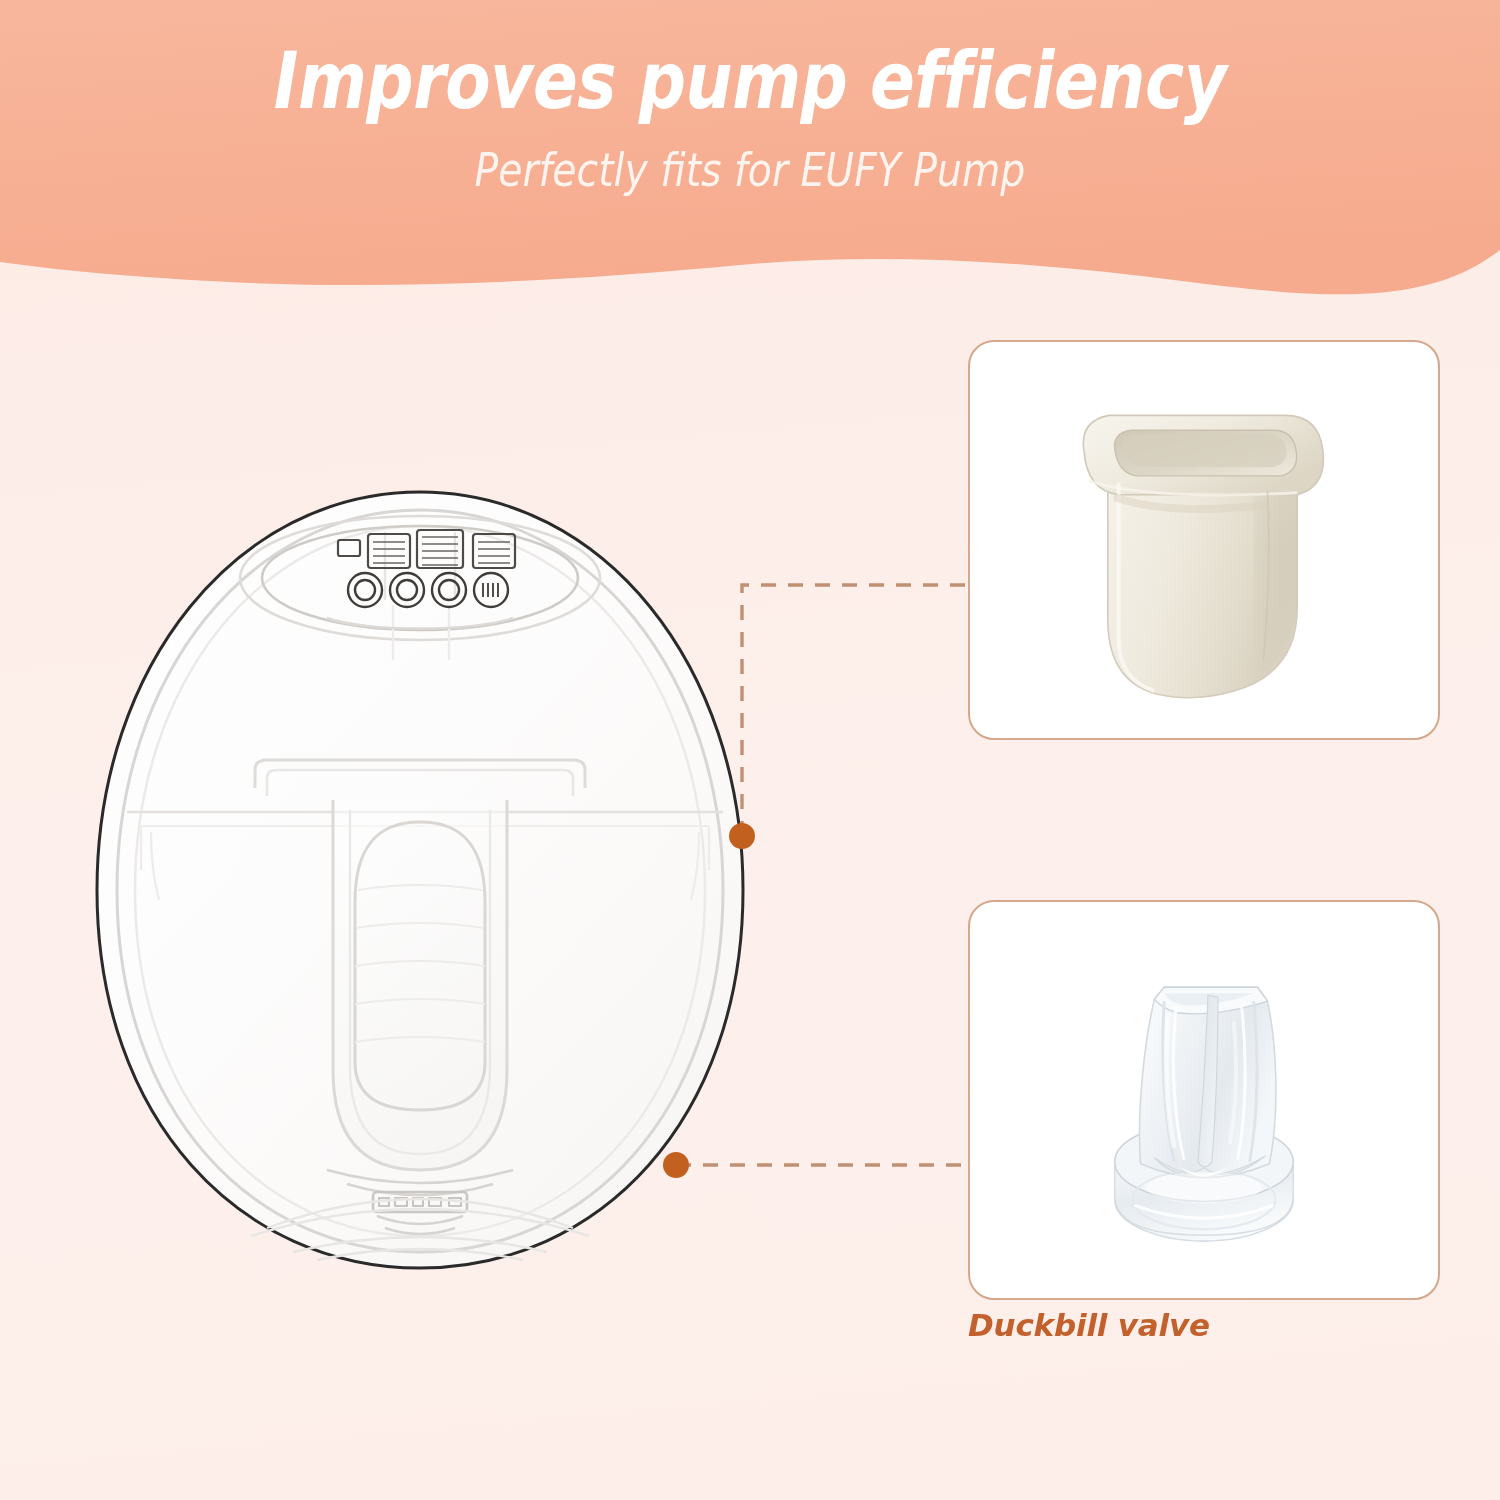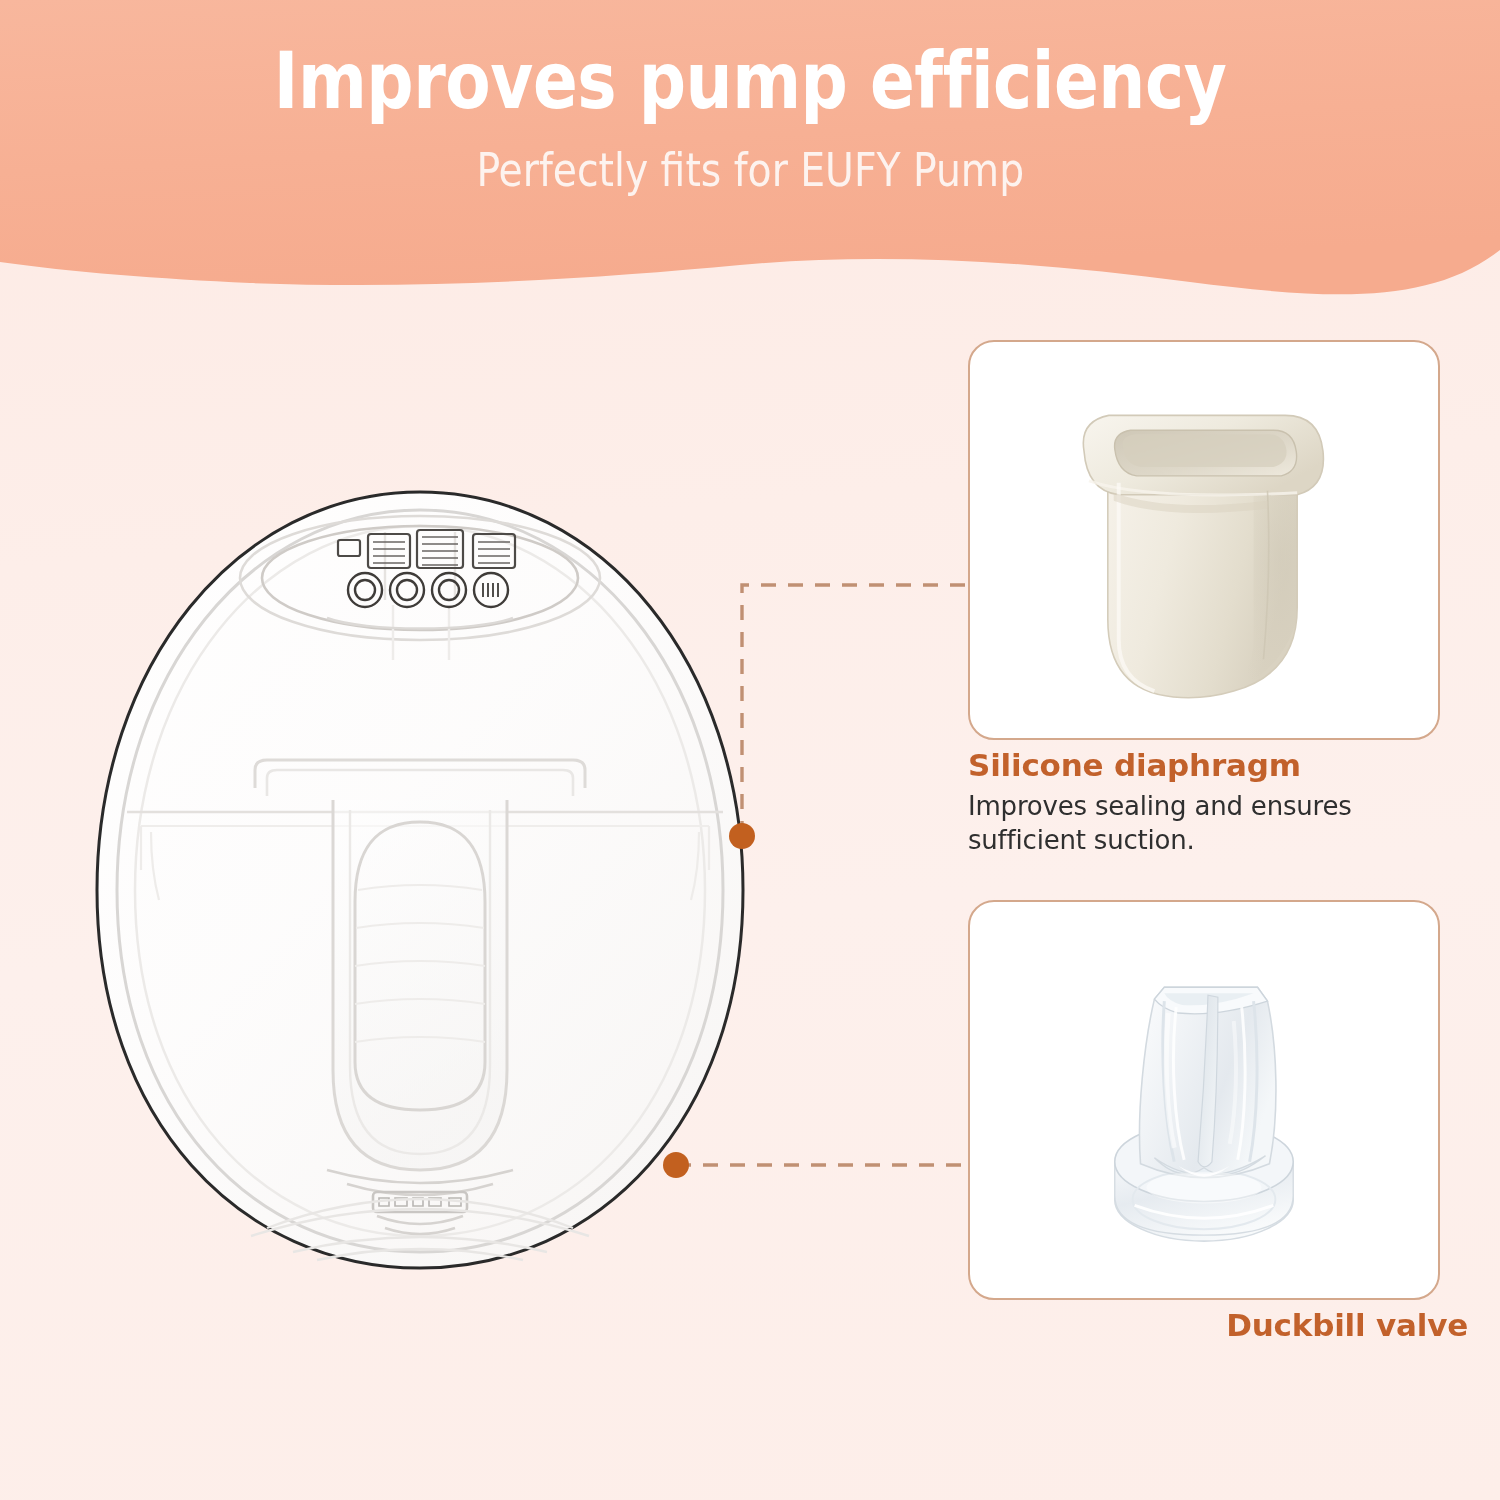--- a/index.html
+++ b/index.html
@@ -2,21 +2,21 @@
 <html><head>
 <meta charset="utf-8">
 <style>
   html,body{margin:0;padding:0;}
   body{
     width:1500px;height:1500px;overflow:hidden;
     font-family:"DejaVu Sans","Liberation Sans",sans-serif;
     background:#fdece7;
     position:relative;
   }
-  .stage{position:absolute;inset:0;width:1500px;height:1500px;}
+  .stage{position:absolute;inset:0;width:1500px;height:1500px;font-style:italic;}
 
   
   .bg-base{
     position:absolute;inset:0;
     background:linear-gradient(175deg,#fdeae4 0%,#fdeee9 35%,#fdf0ec 60%,#fdeee9 100%);
   }
   .bg-wave{position:absolute;top:0;left:0;width:1500px;height:340px;}
 
   
   .hdr{position:absolute;top:0;left:0;width:1500px;height:300px;
@@ -51,21 +51,21 @@
     overflow:hidden;
   }
   #card-1{left:968px;top:340px;width:472px;height:400px;}
   #card-2{left:968px;top:900px;width:472px;height:400px;}
 
   .card-art{position:absolute;inset:0;}
 
   
   .feat{position:absolute;z-index:5;width:500px;}
   #feat-1{left:968px;top:748px;}
-  #feat-2{left:968px;top:1308px;text-align:right;}
+  #feat-2{left:968px;top:1308px;}
   .feat-title{
     font-size:31px;font-weight:700;color:#c2612b;
     font-family:"DejaVu Sans","Liberation Sans",sans-serif;
     letter-spacing:-.2px;margin:0 0 6px 0;line-height:1.16;
   }
   .feat-desc{
     font-size:26px;font-weight:400;color:#2f2f2f;line-height:1.30;
     font-family:"DejaVu Sans","Liberation Sans",sans-serif;
     margin:0;letter-spacing:-.2px;
   }
@@ -298,24 +298,20 @@
       <path d="M120,140 Q180,160 330,152" fill="none" stroke="#f7f4ec" stroke-width="3" opacity=".8"></path>
 
       <path d="M150,142 L150,300 Q150,340 186,352" fill="none" stroke="#fcfaf5" stroke-width="4" opacity=".75"></path>
 
       <path d="M300,150 Q304,230 296,320" fill="none" stroke="#cdc5b3" stroke-width="1.6" opacity=".8"></path>
 
       <path d="M145,152 Q200,172 300,160 L300,168 Q200,180 145,160 Z" fill="#d9d2c0" opacity=".5"></path>
     </svg>
   </div>
 
-  <div class="feat" id="feat-1">
-    <p class="feat-title">Silicone diaphragm</p>
-    <p class="feat-desc">Improves sealing and ensures sufficient suction.</p>
-  </div>
 
   <div class="card" id="card-2">
     <svg class="card-art" viewBox="0 0 472 400">
       <defs>
         <linearGradient id="dvBody" x1="0" y1="0" x2="1" y2="0.5">
           <stop offset="0%" stop-color="#fbfcfd"></stop>
           <stop offset="35%" stop-color="#f0f3f6"></stop>
           <stop offset="70%" stop-color="#e4e9ee"></stop>
           <stop offset="100%" stop-color="#f4f7f9"></stop>
         </linearGradient>

